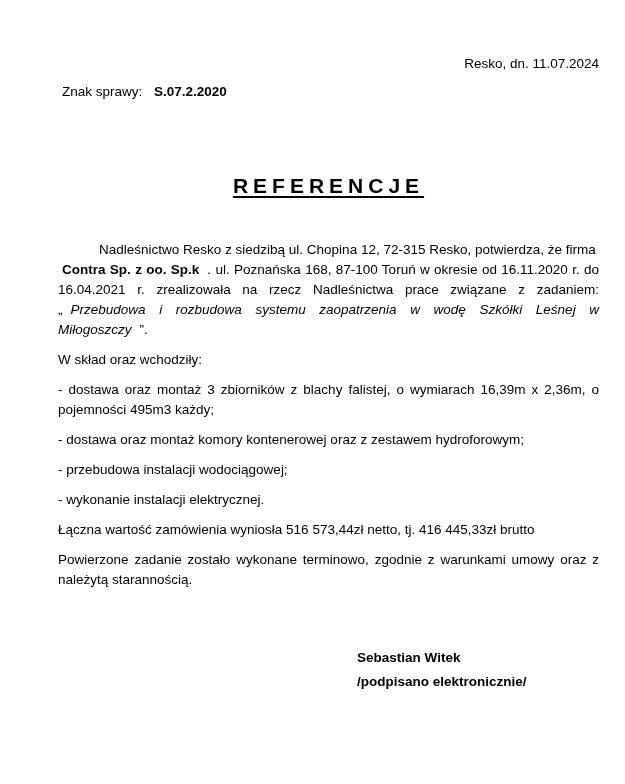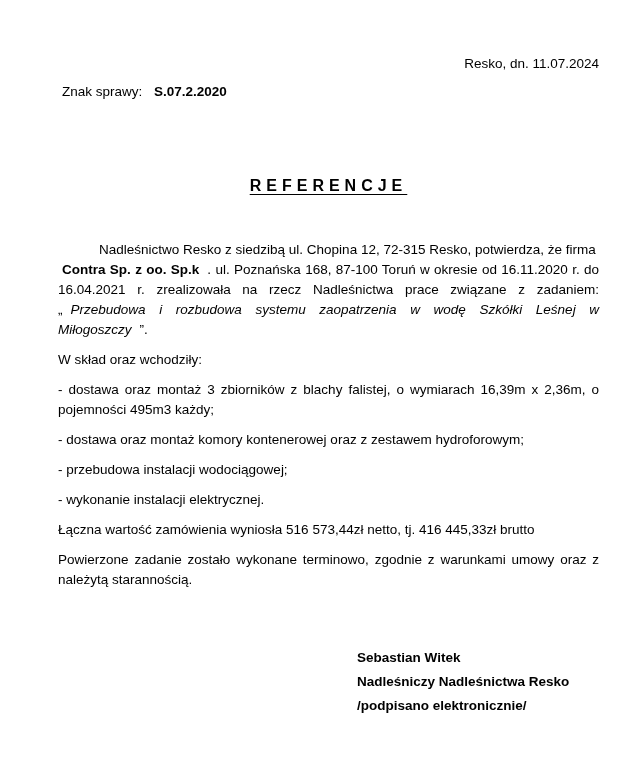--- a/index.html
+++ b/index.html
@@ -22,21 +22,21 @@
     text-align: right;
   }
   .case-line {
     margin-top: 8px;
   }
   .bold { font-weight: bold; }
   .italic { font-style: italic; }
   .title {
     margin-top: 74px;
     text-align: center;
-    font-size: 16px;
+    font-size: 21px;
     font-weight: bold;
     letter-spacing: 5px;
     text-decoration: underline;
     text-underline-offset: 3px;
   }
   .body-text p { margin: 0 0 10px 0; }
   .intro {
     margin-top: 44px !important;
     text-align: justify;
     text-indent: 37px;
@@ -82,19 +82,18 @@
       <p>Łączna wartość zamówienia wyniosła 516 573,44zł netto, tj. 416 445,33zł brutto</p>
 
       <p class="completion">Powierzone zadanie zostało wykonane terminowo, zgodnie z warunkami umowy oraz z należytą starannością.</p>
 
 
     </div>
 
     <div class="signature">
       <div class="sig-lines">
         <div>Sebastian Witek</div>
-        <div>Nadleśniczy Nadleśnictwa Resko</div>
         <div>/podpisano elektronicznie/</div>
       </div>
     </div>
 
   </div>
 </div>
 
 </body></html>

